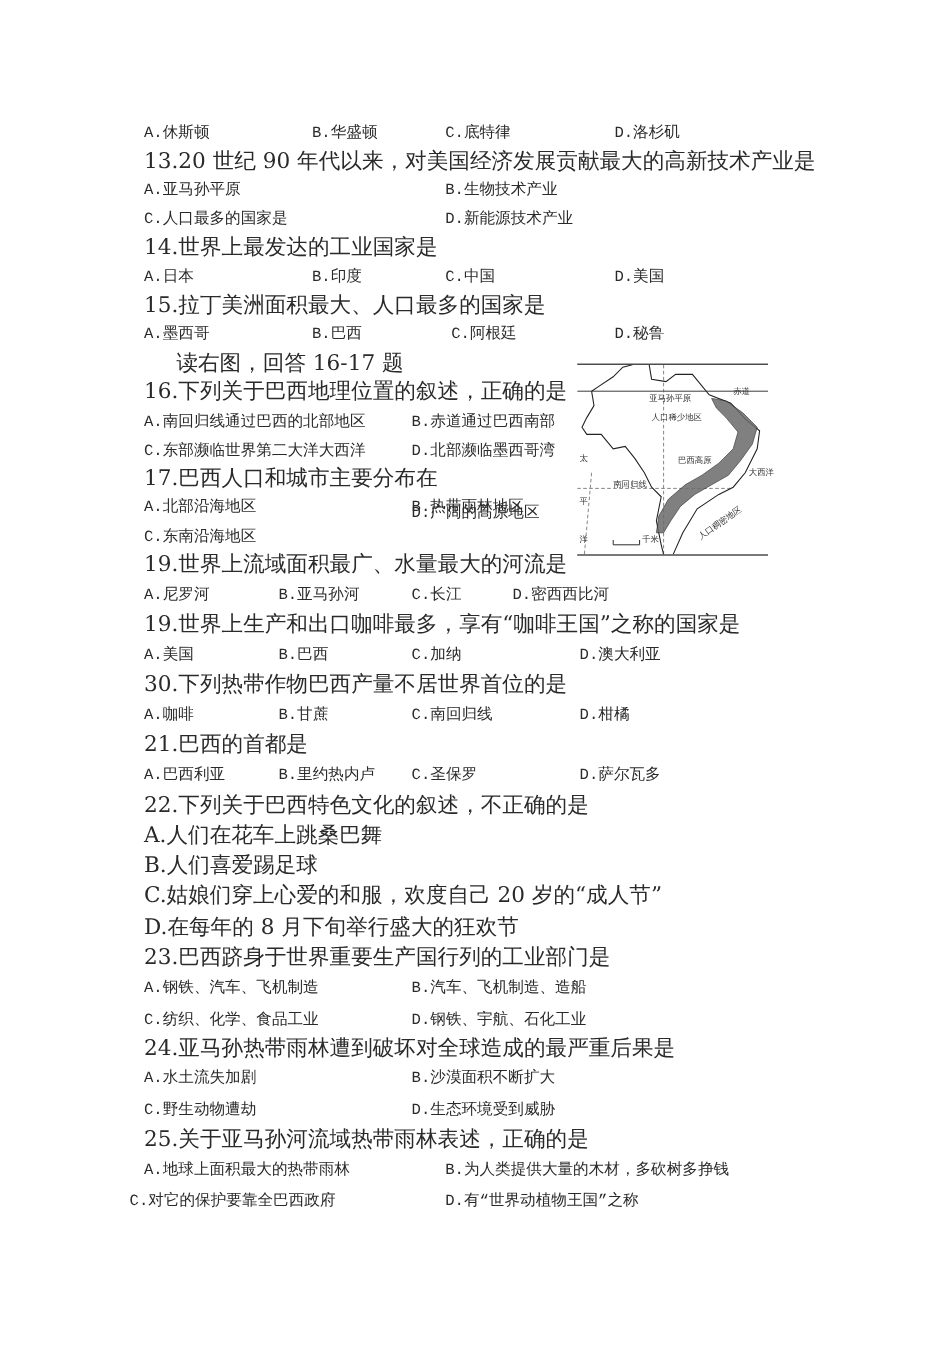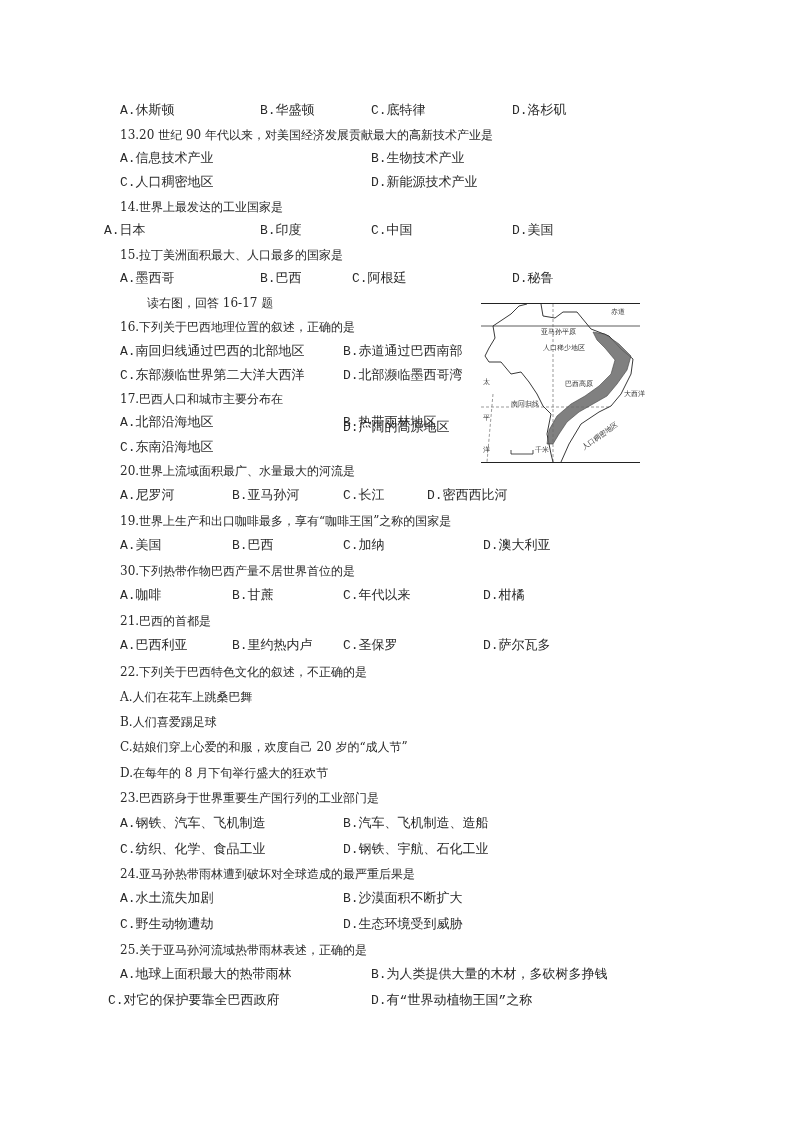--- a/index.html
+++ b/index.html
@@ -1,56 +1,56 @@
 <!DOCTYPE html>
 <html><head>
 <meta charset="utf-8">
 <style>
   html, body { margin: 0; padding: 0; background: #ffffff; }
   body { width: 793px; height: 1122px; position: relative; overflow: hidden;
          font-family: "DejaVu Serif", "Liberation Serif", serif; color: #2a2a2a; }
-  .line { position: absolute; left: 120px; font-size: 12px; line-height: 16px; white-space: nowrap; }
+  .line { position: absolute; left: 120px; font-size: 18px; line-height: 16px; white-space: nowrap; }
   .opt { position: absolute; font-size: 13px; line-height: 16px; white-space: nowrap; font-family: Liberation Mono, monospace; }
   .map { position: absolute; left: 481px; top: 303px; width: 159px; height: 158px;
          border-top: 1.5px solid #222; border-bottom: 1.5px solid #222; }
   .map svg { position: absolute; left: 0; top: 0; }
   .maplbl { position: absolute; font-size: 7px; line-height: 8px; color: #333; white-space: nowrap;
             font-family: "DejaVu Sans", sans-serif; }
 </style>
 </head>
 <body>
 
 <div>
   <span class="opt" style="left:120px;top:103px">A.休斯顿</span>
   <span class="opt" style="left:260px;top:103px">B.华盛顿</span>
   <span class="opt" style="left:371px;top:103px">C.底特律</span>
   <span class="opt" style="left:512px;top:103px">D.洛杉矶</span>
 </div>
 
 <div>
   <div class="line" style="top:127px">13.20 世纪 90 年代以来，对美国经济发展贡献最大的高新技术产业是</div>
-  <span class="opt" style="left:120px;top:151px">A.信息技术产业</span>
+  <span class="opt" style="left:120px;top:151px">A.亚马孙平原</span>
   <span class="opt" style="left:371px;top:151px">B.生物技术产业</span>
-  <span class="opt" style="left:120px;top:175px">C.人口稠密地区</span>
+  <span class="opt" style="left:120px;top:175px">C.人口最多的国家是</span>
   <span class="opt" style="left:371px;top:175px">D.新能源技术产业</span>
 </div>
 
 <div>
   <div class="line" style="top:199px">14.世界上最发达的工业国家是</div>
-  <span class="opt" style="left:104px;top:223px">A.日本</span>
+  <span class="opt" style="left:120px;top:223px">A.日本</span>
   <span class="opt" style="left:260px;top:223px">B.印度</span>
   <span class="opt" style="left:371px;top:223px">C.中国</span>
   <span class="opt" style="left:512px;top:223px">D.美国</span>
 </div>
 
 <div>
   <div class="line" style="top:247px">15.拉丁美洲面积最大、人口最多的国家是</div>
   <span class="opt" style="left:120px;top:271px">A.墨西哥</span>
   <span class="opt" style="left:260px;top:271px">B.巴西</span>
-  <span class="opt" style="left:352px;top:271px">C.阿根廷</span>
+  <span class="opt" style="left:376px;top:271px">C.阿根廷</span>
   <span class="opt" style="left:512px;top:271px">D.秘鲁</span>
 </div>
 
 <div class="line" style="left:147px;top:295px">读右图，回答 16-17 题</div>
 
 <div>
   <div class="line" style="top:319px">16.下列关于巴西地理位置的叙述，正确的是</div>
   <span class="opt" style="left:120px;top:344px">A.南回归线通过巴西的北部地区</span>
   <span class="opt" style="left:343px;top:344px">B.赤道通过巴西南部</span>
   <span class="opt" style="left:120px;top:368px">C.东部濒临世界第二大洋大西洋</span>
@@ -79,53 +79,53 @@
     <path d="M12,22 L18,18 L30,10 L38,2 L46,0 M60,0 L62,12 L74,14 L82,8 L96,8 L110,25 L128,32 L140,45 L152,55 L150,70 L140,90 L130,102 L118,108 L100,120 L88,140 L80,158
              M12,22 L14,34 L8,44 L4,52 L8,58 L20,58 L30,70 L40,68 L48,78 L56,90 L62,102 L70,110 L66,130 L70,150 L72,158" fill="none" stroke="#222" stroke-width="0.9"></path>
 
     <path d="M112,28 L124,30 L138,40 L150,52 L146,66 L136,80 L126,92 L112,100 L98,108 L86,118 L78,130 L72,140 L66,140 L68,126 L76,112 L90,100 L104,92 L118,82 L130,70 L134,56 L124,44 L116,36 Z" fill="#6a6a6a" stroke="#222" stroke-width="0.6" opacity="0.85"></path>
 
     <line x1="30" y1="150" x2="52" y2="150" stroke="#222" stroke-width="0.8"></line>
     <line x1="30" y1="146" x2="30" y2="150" stroke="#222" stroke-width="0.8"></line>
     <line x1="52" y1="146" x2="52" y2="150" stroke="#222" stroke-width="0.8"></line>
   </svg>
   <span class="maplbl" style="left:60px;top:24px">亚马孙平原</span>
-  <span class="maplbl" style="left:130px;top:4px">赤道</span>
+  <span class="maplbl" style="left:130px;top:18px">赤道</span>
   <span class="maplbl" style="left:62px;top:40px">人口稀少地区</span>
   <span class="maplbl" style="left:84px;top:76px">巴西高原</span>
   <span class="maplbl" style="left:30px;top:96px">南回归线</span>
   <span class="maplbl" style="left:98px;top:128px;transform:rotate(-35deg)">人口稠密地区</span>
   <span class="maplbl" style="left:143px;top:86px">大西洋</span>
   <span class="maplbl" style="left:2px;top:74px">太</span>
   <span class="maplbl" style="left:2px;top:110px">平</span>
   <span class="maplbl" style="left:2px;top:142px">洋</span>
   <span class="maplbl" style="left:54px;top:142px">千米</span>
 </div>
 
 <div>
-  <div class="line" style="top:463px">20.世界上流域面积最广、水量最大的河流是</div>
+  <div class="line" style="top:463px">19.世界上流域面积最广、水量最大的河流是</div>
   <span class="opt" style="left:120px;top:488px">A.尼罗河</span>
   <span class="opt" style="left:232px;top:488px">B.亚马孙河</span>
   <span class="opt" style="left:343px;top:488px">C.长江</span>
   <span class="opt" style="left:427px;top:488px">D.密西西比河</span>
 </div>
 
 <div>
   <div class="line" style="top:513px">19.世界上生产和出口咖啡最多，享有“咖啡王国”之称的国家是</div>
   <span class="opt" style="left:120px;top:538px">A.美国</span>
   <span class="opt" style="left:232px;top:538px">B.巴西</span>
   <span class="opt" style="left:343px;top:538px">C.加纳</span>
   <span class="opt" style="left:483px;top:538px">D.澳大利亚</span>
 </div>
 
 <div>
   <div class="line" style="top:563px">30.下列热带作物巴西产量不居世界首位的是</div>
   <span class="opt" style="left:120px;top:588px">A.咖啡</span>
   <span class="opt" style="left:232px;top:588px">B.甘蔗</span>
-  <span class="opt" style="left:343px;top:588px">C.年代以来</span>
+  <span class="opt" style="left:343px;top:588px">C.南回归线</span>
   <span class="opt" style="left:483px;top:588px">D.柑橘</span>
 </div>
 
 <div>
   <div class="line" style="top:613px">21.巴西的首都是</div>
   <span class="opt" style="left:120px;top:638px">A.巴西利亚</span>
   <span class="opt" style="left:232px;top:638px">B.里约热内卢</span>
   <span class="opt" style="left:343px;top:638px">C.圣保罗</span>
   <span class="opt" style="left:483px;top:638px">D.萨尔瓦多</span>
 </div>

